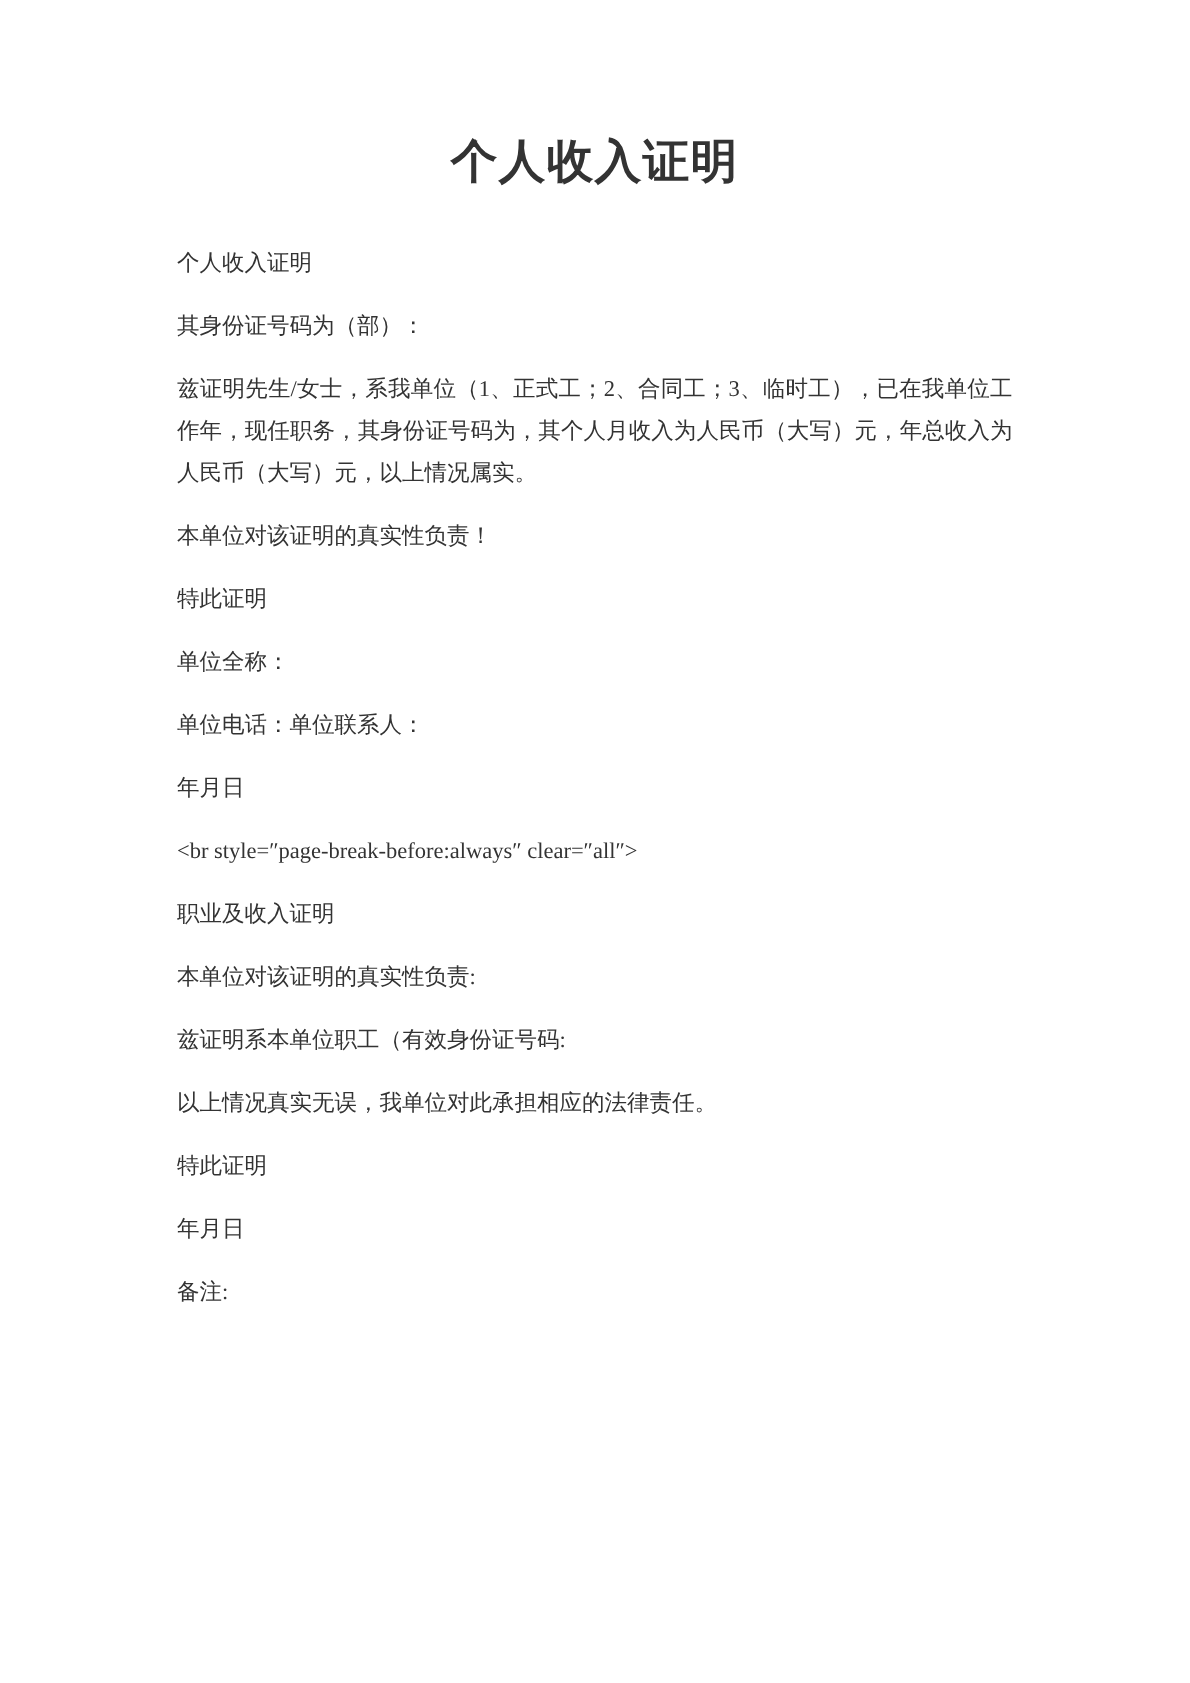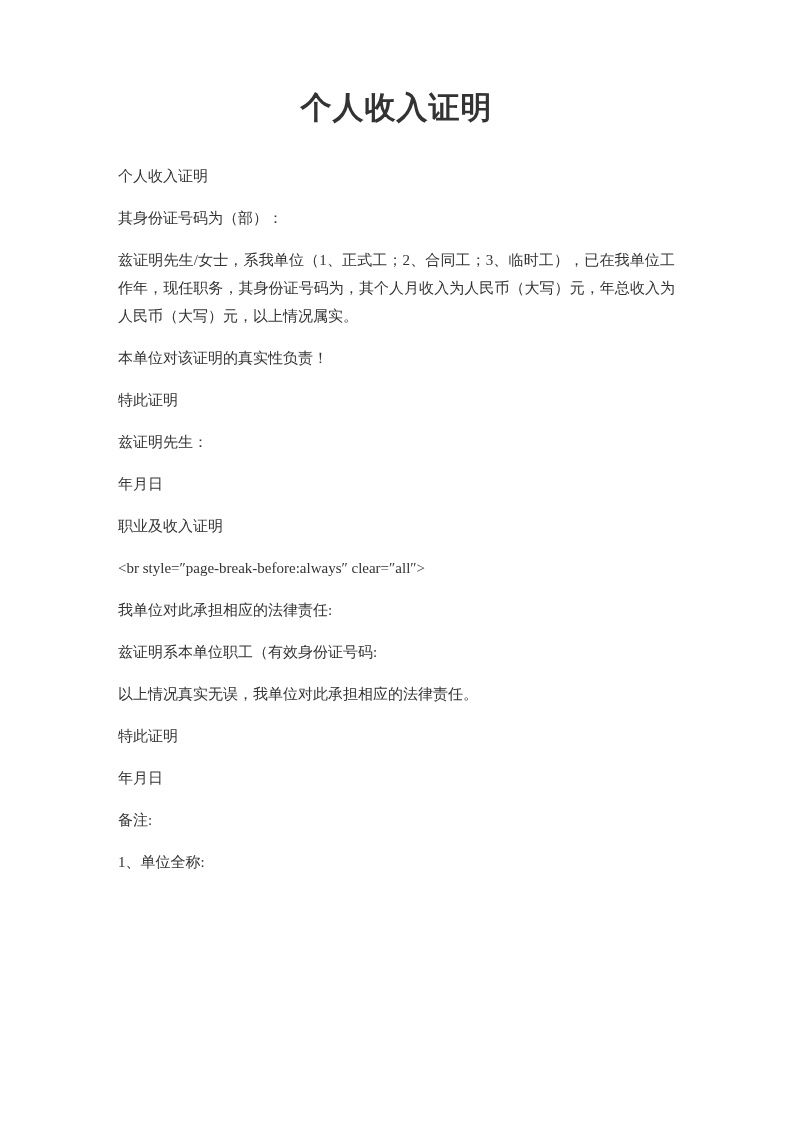--- a/index.html
+++ b/index.html
@@ -39,24 +39,24 @@
 </head>
 <body>
 
 <div class="page">
   <h1 class="doc-title">个人收入证明</h1>
   <p class="doc-par">个人收入证明</p>
   <p class="doc-par">其身份证号码为（部）：</p>
   <p class="doc-par">兹证明先生/女士，系我单位（1、正式工；2、合同工；3、临时工），已在我单位工作年，现任职务，其身份证号码为，其个人月收入为人民币（大写）元，年总收入为人民币（大写）元，以上情况属实。</p>
   <p class="doc-par">本单位对该证明的真实性负责！</p>
   <p class="doc-par">特此证明</p>
-  <p class="doc-par">兹证明先生：</p>
+  <p class="doc-par">单位全称：</p>
+  <p class="doc-par">单位电话：单位联系人：</p>
   <p class="doc-par">年月日</p>
+  <p class="doc-par">&lt;br style=″page-break-before:always″ clear=″all″&gt;</p>
   <p class="doc-par">职业及收入证明</p>
-  <p class="doc-par">&lt;br style=″page-break-before:always″ clear=″all″&gt;</p>
-  <p class="doc-par">我单位对此承担相应的法律责任:</p>
+  <p class="doc-par">本单位对该证明的真实性负责:</p>
   <p class="doc-par">兹证明系本单位职工（有效身份证号码:</p>
   <p class="doc-par">以上情况真实无误，我单位对此承担相应的法律责任。</p>
   <p class="doc-par">特此证明</p>
   <p class="doc-par">年月日</p>
   <p class="doc-par">备注:</p>
-  <p class="doc-par">1、单位全称:</p>
 </div>
 
 </body></html>

